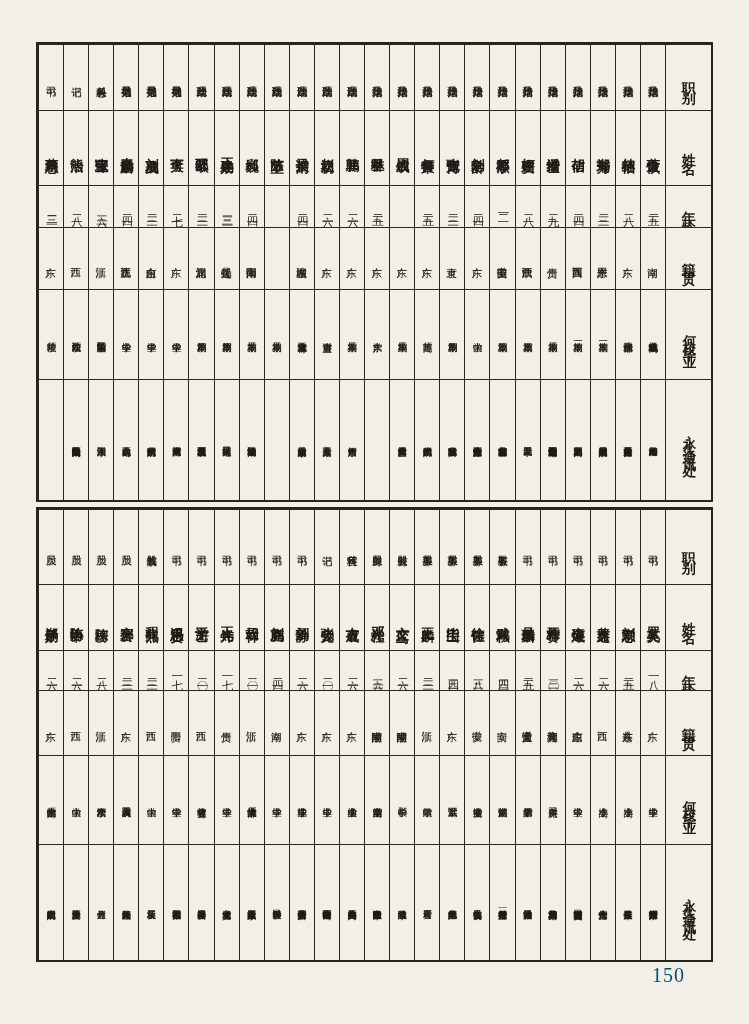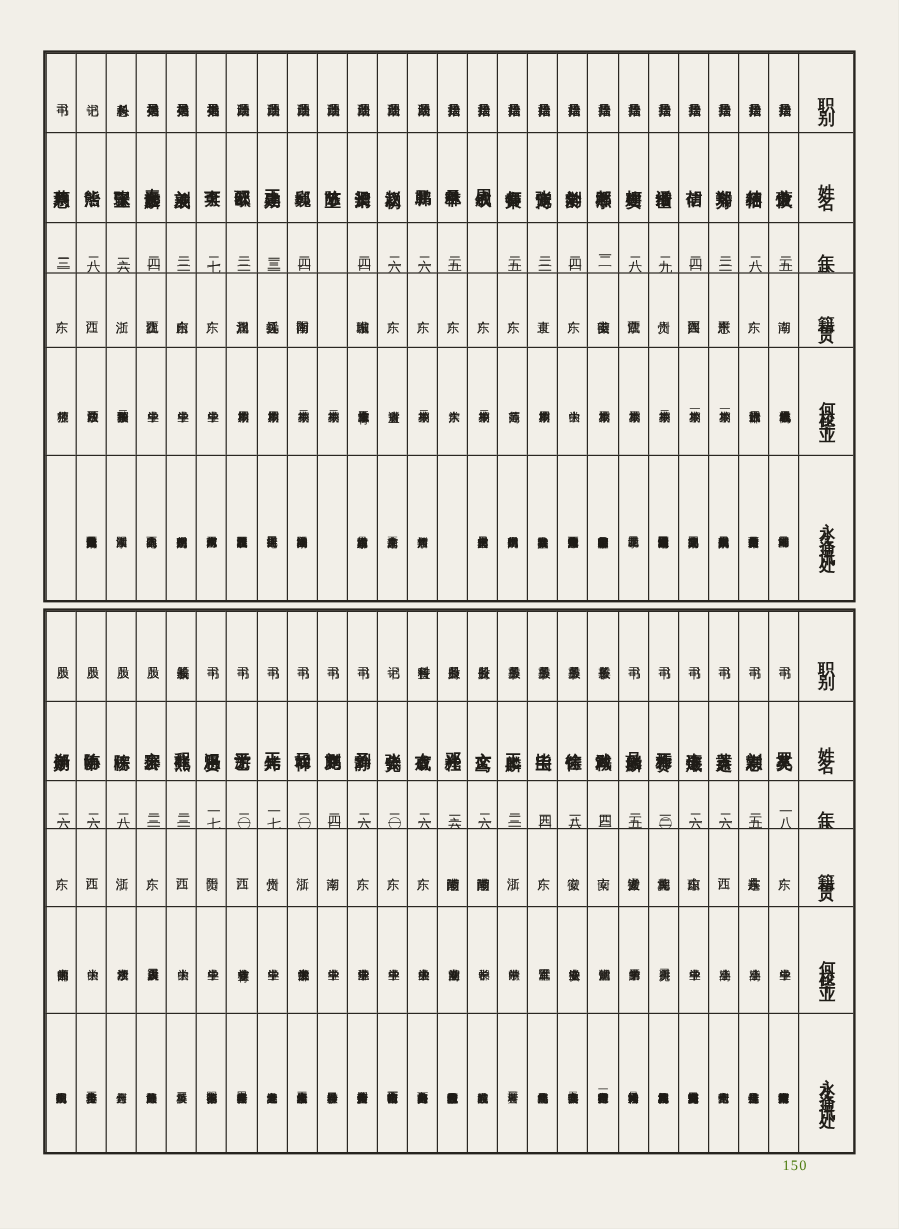--- a/index.html
+++ b/index.html
@@ -52,23 +52,23 @@
     font-size:14px;font-weight:bold;
     letter-spacing:9px;
     line-height:1.1;
     padding-top:6px;
   }
   .hdr.school,.hdr.address{letter-spacing:7px;font-size:13.5px;}
   .page-number{
     position:absolute;
     left:652px;top:964px;
     font-family:"Liberation Serif", serif;
-    font-size:12px;
+    font-size:20px;
     letter-spacing:1px;
-    color:#4d7c0f;
+    color:#0c4a6e;
   }
 </style>
 </head>
 <body>
 
 <div class="page">
   <div class="rtable" id="table-upper">
       <div class="cell hdr position">职别</div>
       <div class="cell position">政治指导员</div>
       <div class="cell position">政治指导员</div>

